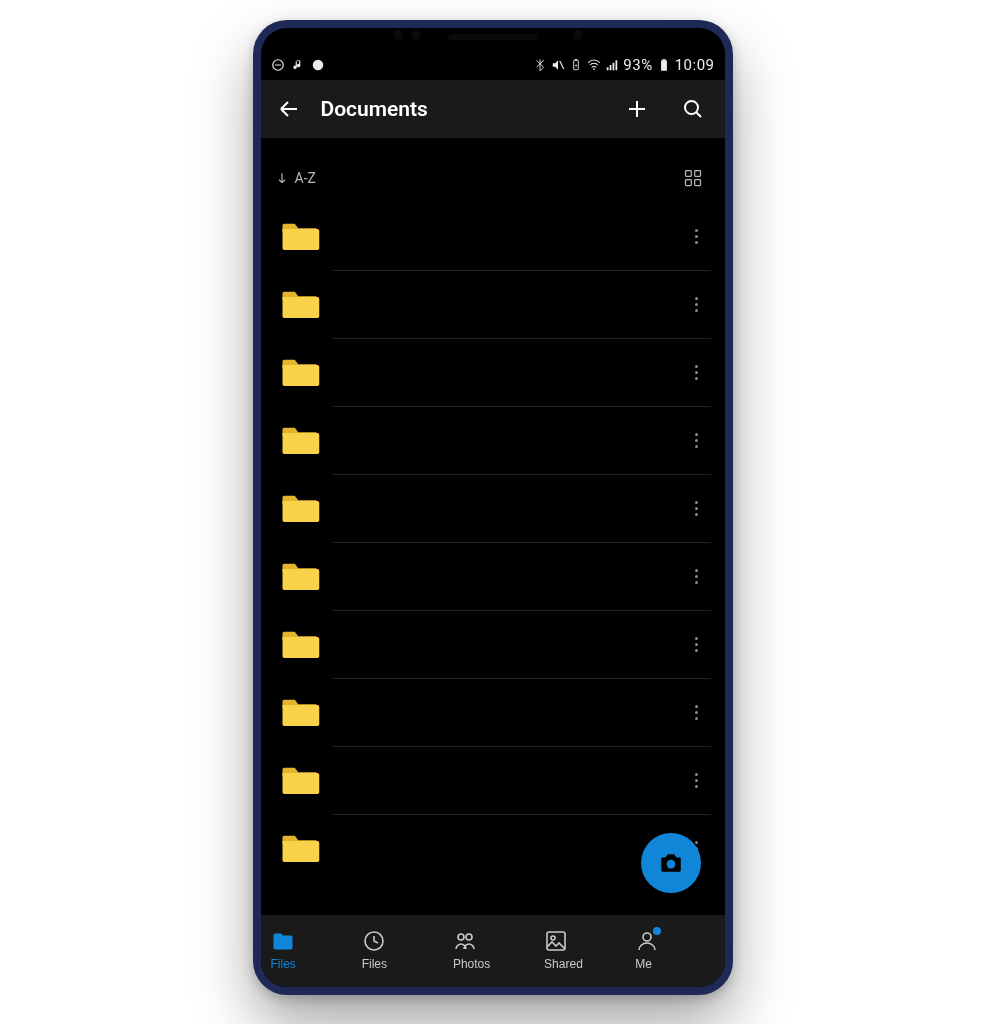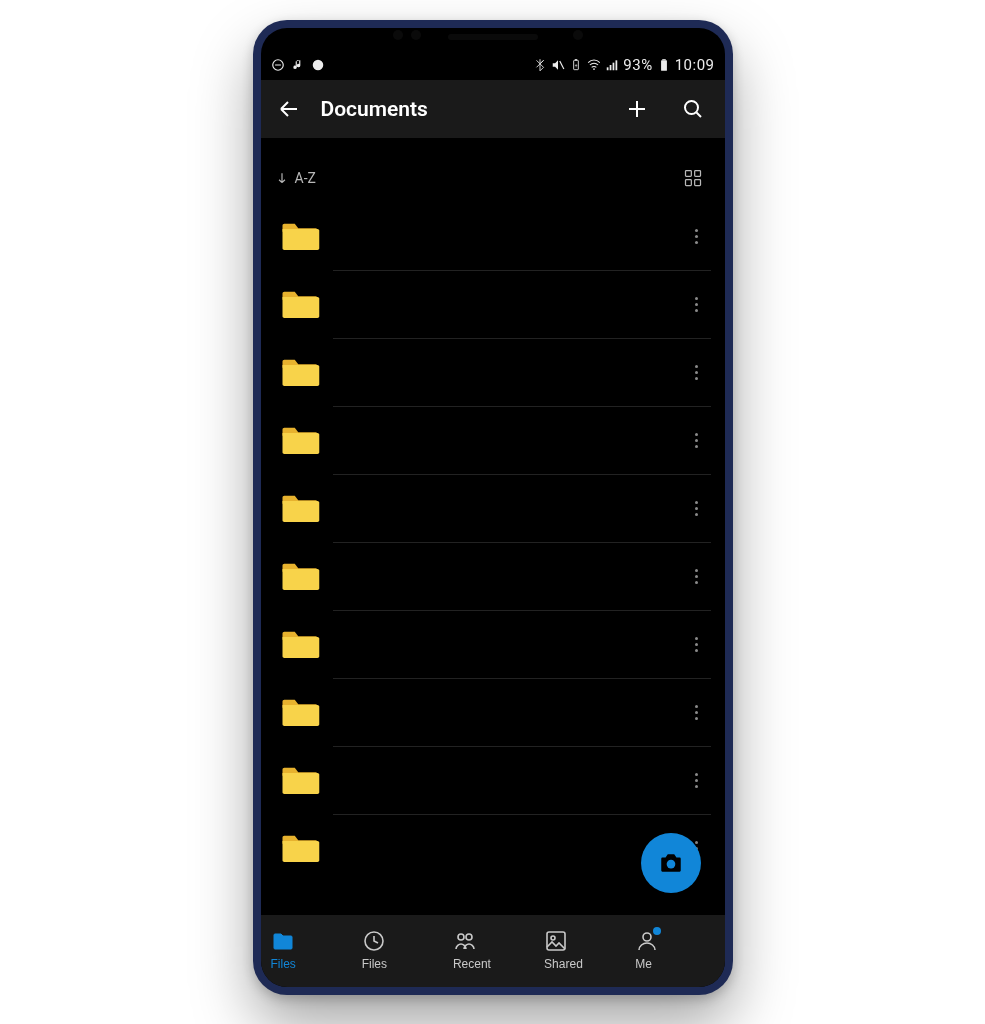--- a/index.html
+++ b/index.html
@@ -422,21 +422,21 @@
     <span>Files</span>
         </button>
         <button class="nav-item">
     <span class="nav-ic ">
       <svg viewBox="0 0 24 24">
               <circle cx="8" cy="8" r="3"></circle>
               <circle cx="16" cy="8" r="3"></circle>
               <path d="M3 20c0-3 3-5 5-5s5 2 5 5M11 20c0-3 3-5 5-5s5 2 5 5"></path>
             </svg>
     </span>
-    <span>Recent</span>
+    <span>Photos</span>
         </button>
         <button class="nav-item">
     <span class="nav-ic ">
       <svg viewBox="0 0 24 24">
               <rect x="3" y="3" width="18" height="18" rx="2"></rect>
               <circle cx="9" cy="9" r="2"></circle>
               <path d="m3 18 5-5 4 4 3-3 6 6"></path>
             </svg>
     </span>
     <span>Shared</span>

